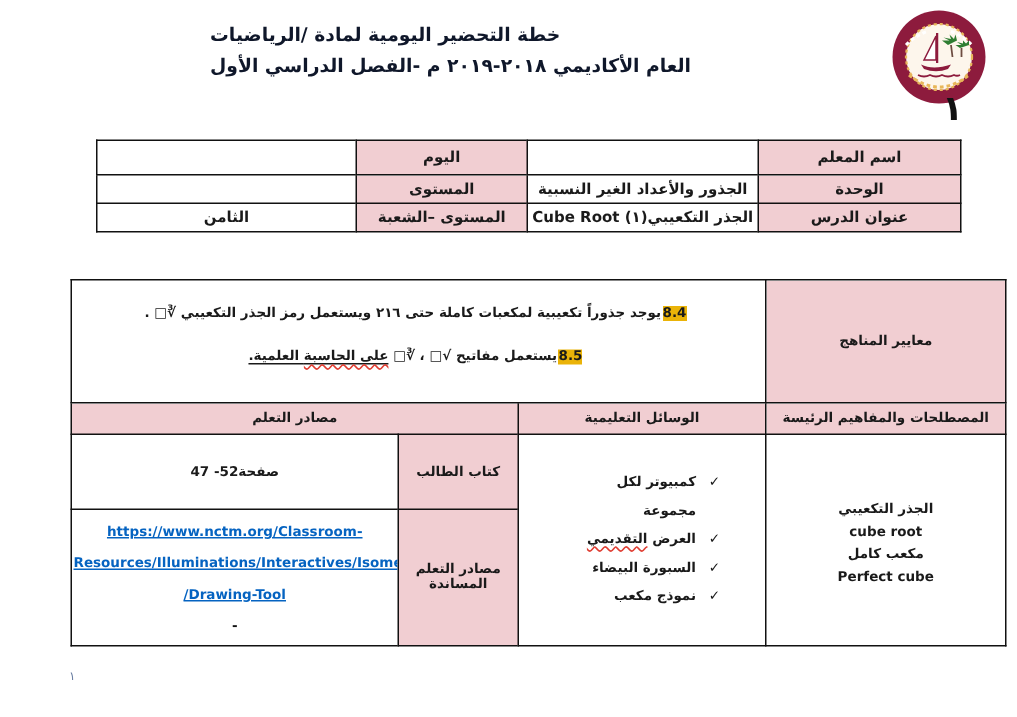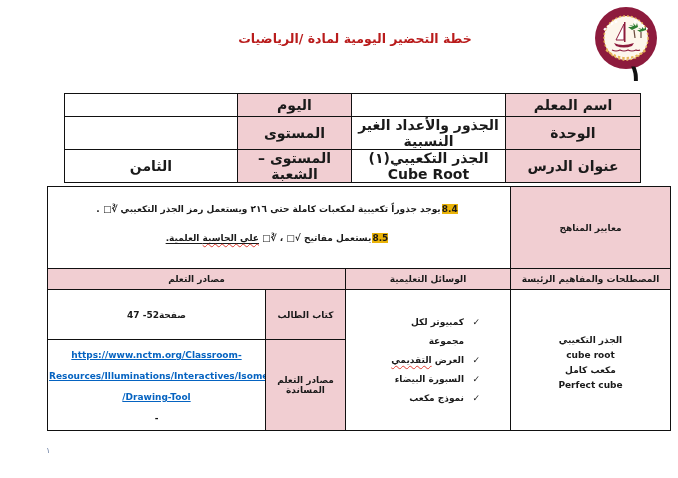--- a/index.html
+++ b/index.html
@@ -1,33 +1,33 @@
 <!DOCTYPE html>
 <html lang="ar" dir="rtl"><head>
 <meta charset="utf-8">
 <style>
   html,body{margin:0;padding:0;background:#fff;}
   .page{position:relative;width:678px;height:478px;background:#fff;overflow:hidden;
         font-family:"DejaVu Sans",sans-serif;color:#1a1a1a;direction:rtl;}
 
   
-  .doc-title{position:absolute;left:140px;top:28px;width:430px;text-align:center;
-             color:#b91c1c;font-size:12.5px;font-weight:bold;line-height:21px;}
+  .doc-title{position:absolute;left:140px;top:12px;width:430px;text-align:left;
+             color:#0f172a;font-size:12.5px;font-weight:bold;line-height:21px;}
 
   
   .logo{position:absolute;left:594px;top:6px;width:64px;height:64px;}
   .side-num{position:absolute;left:620px;top:60px;width:30px;text-align:center;
             font-size:23px;font-weight:bold;color:#111;}
 
   
   table{border-collapse:collapse;table-layout:fixed;}
   td{border:1.5px solid #111;overflow:hidden;}
   .pink{background:#f1ced2;}
   .t1{position:absolute;left:64px;top:93px;width:576px;}
-  .t1 td{font-size:14px;font-weight:bold;text-align:center;vertical-align:middle;padding:0 2px;}
+  .t1 td{font-size:10px;font-weight:bold;text-align:center;vertical-align:middle;padding:0 2px;}
   .t2{position:absolute;left:47px;top:186px;width:623px;}
   .t2 td{font-size:9px;font-weight:bold;vertical-align:middle;text-align:center;}
 
   .std-cell{text-align:right;vertical-align:top;padding:9px 8px 0 4px;font-size:8.5px;}
   .std-cell p{margin:0 0 16px 0;line-height:13px;}
   .hl{background:#eab308;margin-left:1px;}
   .u{text-decoration:underline;text-underline-offset:2px;}
   .squiggle{text-decoration:underline wavy #e03c31;text-decoration-skip-ink:none;
             text-underline-offset:2px;}
 
@@ -46,20 +46,21 @@
                 font-weight:bold;}
   .footer-page{position:absolute;left:46px;top:446px;font-size:8px;color:#6b7fa3;}
 </style>
 </head>
 <body>
 
 <div class="page">
 
   <div class="doc-title">
     <div>خطة التحضير اليومية لمادة /الرياضيات</div>
+    <div>العام الأكاديمي ٢٠١٨-٢٠١٩ م  -الفصل الدراسي الأول</div>
   </div>
 
   <div class="logo">
     <svg width="64" height="64" viewBox="0 0 64 64">
       <circle cx="32" cy="32" r="31" fill="#8d1b3d"></circle>
       <circle cx="32" cy="32" r="22" fill="#fdf6ec" stroke="#e8b65a" stroke-width="1.5" stroke-dasharray="2,2"></circle>
       <path d="M10,24 Q16,18 24,15" stroke="#fff" stroke-width="2" fill="none" stroke-dasharray="2.5,2"></path>
       <path d="M40,15 Q48,18 54,24" stroke="#fff" stroke-width="2" fill="none" stroke-dasharray="2.5,2"></path>
       <path d="M12,44 Q22,52 32,52 Q42,52 52,44" stroke="#e8b65a" stroke-width="2" fill="none" stroke-dasharray="2.5,2"></path>
       <path d="M30,18 L30,34 L22,34 Z" fill="#fff" stroke="#8d1b3d" stroke-width="1"></path>

